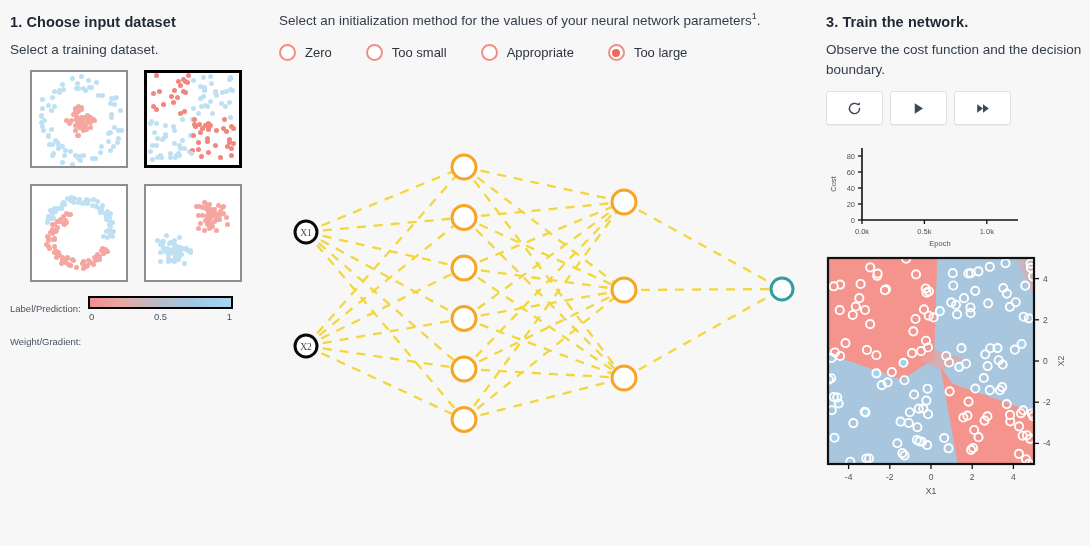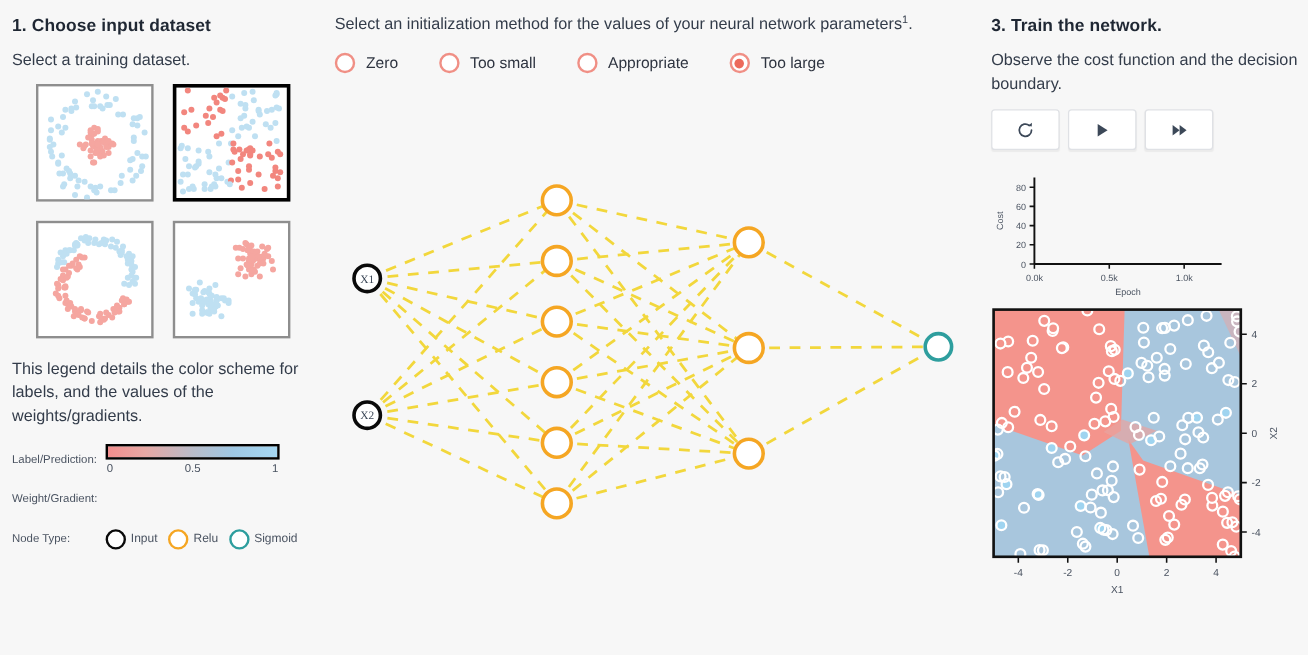--- a/index.html
+++ b/index.html
@@ -636,53 +636,37 @@
           <div class="dot" style="left: 66.1012px; top: 26.7576px; width: 5px; height: 5px; background: rgb(245, 166, 160);"></div>
           <div class="dot" style="left: 60.6446px; top: 37.2525px; width: 5px; height: 5px; background: rgb(245, 166, 160);"></div>
           <div class="dot" style="left: 48.384px; top: 18.5259px; width: 5px; height: 5px; background: rgb(245, 166, 160);"></div>
           <div class="dot" style="left: 51.1003px; top: 18.5944px; width: 5px; height: 5px; background: rgb(245, 166, 160);"></div>
           <div class="dot" style="left: 70.986px; top: 31.52px; width: 5px; height: 5px; background: rgb(245, 166, 160);"></div>
           <div class="dot" style="left: 54.4938px; top: 19.0378px; width: 5px; height: 5px; background: rgb(245, 166, 160);"></div>
           <div class="dot" style="left: 66.6655px; top: 25.3833px; width: 5px; height: 5px; background: rgb(245, 166, 160);"></div>
         </div>
     </div>
 
-    <p class="legend-text">This legend details the color scheme for labels, and the values of the weights/gradients.</p>
 
     <div class="cbar-row">
       <div class="cbar-label">Label/Prediction:</div>
       <div class="cbar-wrap">
         <div class="cbar label-pred"></div>
         <div class="cbar-ticks">
           <span>0</span>
           <span>0.5</span>
           <span>1</span>
         </div>
       </div>
     </div>
 
     <div class="cbar-row">
       <div class="cbar-label">Weight/Gradient:</div>
     </div>
 
-    <div class="nodetype-row">
-      <div class="nodetype-label">Node Type:</div>
-      <div class="nt-item">
-        <span class="nt-circle input"></span>
-        <span class="nt-text">Input</span>
-      </div>
-      <div class="nt-item">
-        <span class="nt-circle relu"></span>
-        <span class="nt-text">Relu</span>
-      </div>
-      <div class="nt-item">
-        <span class="nt-circle sigmoid"></span>
-        <span class="nt-text">Sigmoid</span>
-      </div>
-    </div>
   </div>
 
   <div class="col col-2">
     <p class="section-desc">
       <span>Select an initialization method for the values of your neural network parameters</span><sup>1</sup><span>.</span>
     </p>
 
     <div class="radio-row" id="init-radios">
       <div class="radio-item">
         <span class="radio-outer"></span>

